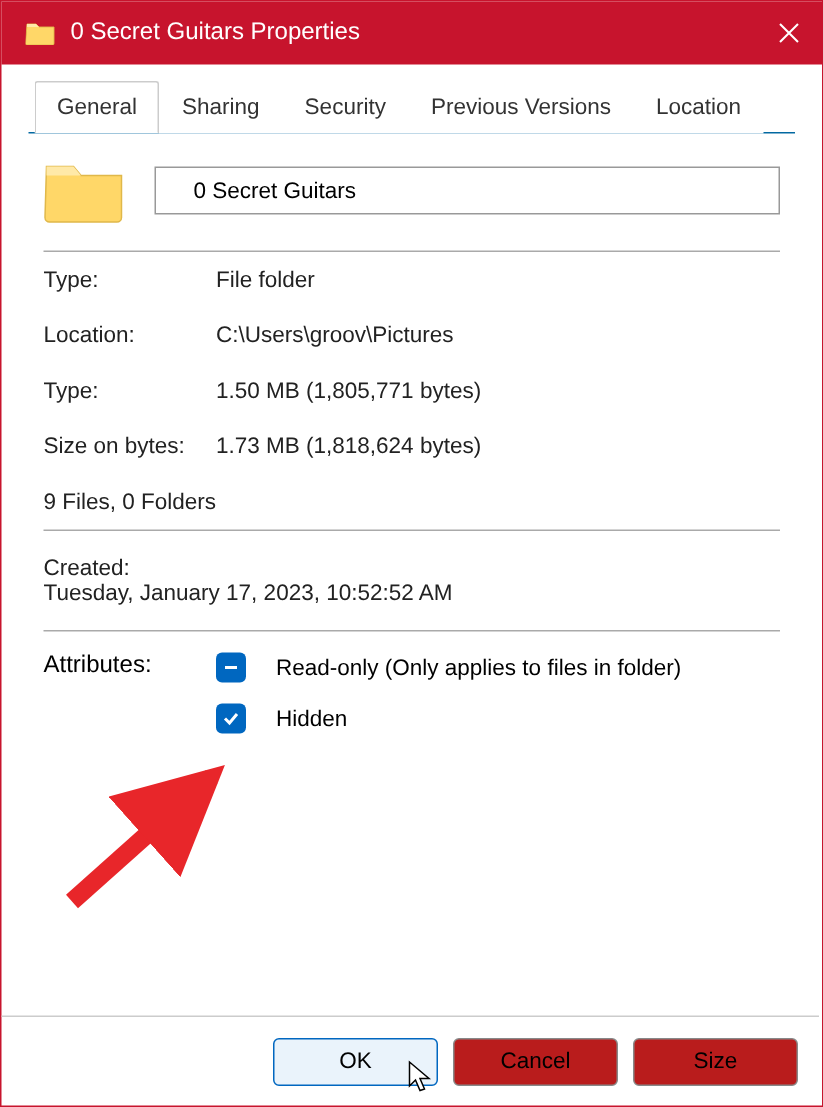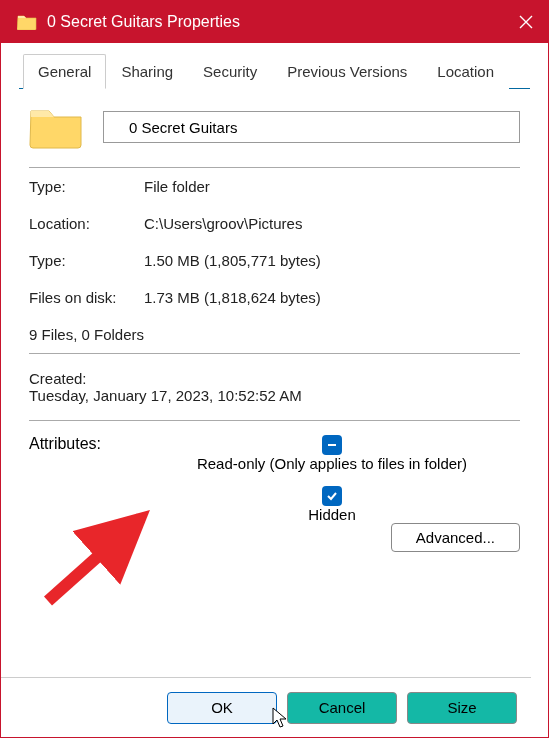--- a/index.html
+++ b/index.html
@@ -15,29 +15,29 @@
   .tab { padding: 8px 14px; font-size: 15px; color: #333; background: #fff; border: 1px solid transparent; border-bottom: none; position: relative; top: 1px; cursor: default; }
   .tab.active { border-color: #ccc; border-bottom: 1px solid #fff; border-radius: 2px 2px 0 0; }
   .tab-content { padding: 16px 10px 0 10px; }
   .header-row { display: flex; align-items: center; gap: 20px; padding-bottom: 18px; }
   .big-folder { width: 54px; height: 44px; display: flex; align-items: center; justify-content: center; }
   .name-input { flex: 1; height: 32px; border: 1px solid #999; padding: 4px 25px; font-size: 15px; }
   hr.sep { border: none; border-top: 1px solid #aaa; margin: 0; }
   .prop-row { display: flex; padding: 10px 0; font-size: 15px; color: #222; }
   .prop-label { width: 115px; flex-shrink: 0; }
   .prop-value { flex: 1; }
-  .attr-row { display: flex; align-items: center; gap: 0; padding: 4px 0; font-size: 15px; flex-direction: column; }
+  .attr-row { display: flex; align-items: center; gap: 20px; padding: 4px 0; font-size: 15px; }
   .checkbox { width: 20px; height: 20px; border-radius: 4px; display: inline-flex; align-items: center; justify-content: center; font-size: 14px; color: #fff; }
   .checkbox.indeterminate { background: #0067c0; }
   .checkbox.checked { background: #0067c0; }
   .advanced-btn { margin-left: auto; padding: 5px 24px; font-size: 15px; border: 1px solid #888; background: #fff; border-radius: 4px; }
   .attr-block { display: flex; padding-top: 10px; }
   .attr-controls { flex: 1; }
-  .footer { position: absolute; bottom: 0; left: 0; right: 17px; height: 60px; border-top: 1px solid #ccc; display: flex; align-items: center; justify-content: flex-end; padding: 0 14px; gap: 10px; }
-  .footer button { width: 110px; height: 32px; font-size: 15px; border: 1px solid #888; background: #14b8a6; border-radius: 4px; }
+  .footer { position: absolute; bottom: 0; left: 0; right: 2px; height: 60px; border-top: 1px solid #ccc; display: flex; align-items: center; justify-content: flex-end; padding: 0 14px; gap: 10px; }
+  .footer button { width: 110px; height: 32px; font-size: 15px; border: 1px solid #888; background: #b91c1c; border-radius: 4px; }
   .footer button.primary { border-color: #0067c0; background: #eaf3fb; }
   .arrow { position: absolute; left: 35px; top: 472px; pointer-events: none; }
   .cursor { position: absolute; left: 270px; top: 705px; pointer-events: none; }
 </style>
 </head>
 <body>
 
 <div class="window">
 
   <div class="titlebar">
@@ -84,21 +84,21 @@
       </div>
       <div class="prop-row">
         <div class="prop-label">Location:</div>
         <div class="prop-value">C:\Users\groov\Pictures</div>
       </div>
       <div class="prop-row">
         <div class="prop-label">Type:</div>
         <div class="prop-value">1.50 MB (1,805,771 bytes)</div>
       </div>
       <div class="prop-row">
-        <div class="prop-label">Files on disk:</div>
+        <div class="prop-label">Size on bytes:</div>
         <div class="prop-value">1.73 MB (1,818,624 bytes)</div>
       </div>
       <div class="prop-row">
         <div class="prop-value">9 Files, 0 Folders</div>
       </div>
 
       <hr class="sep">
 
       <div class="prop-row" style="padding:16px 0;flex-direction:column;">
         <div class="prop-label">Created:</div>
@@ -118,21 +118,20 @@
             </span>
             <span>Read-only (Only applies to files in folder)</span>
           </div>
           <div class="attr-row" style="margin-top:6px;">
             <span class="checkbox checked">
               <svg width="12" height="12" viewBox="0 0 12 12">
                   <path d="M2 6 L5 9 L10 3" stroke="#fff" stroke-width="2" fill="none"></path>
                 </svg>
             </span>
             <span>Hidden</span>
-            <button class="advanced-btn">Advanced...</button>
           </div>
         </div>
       </div>
 
     </div>
   </div>
 
   <div class="footer">
     <button class="primary">OK</button>
     <button>Cancel</button>

